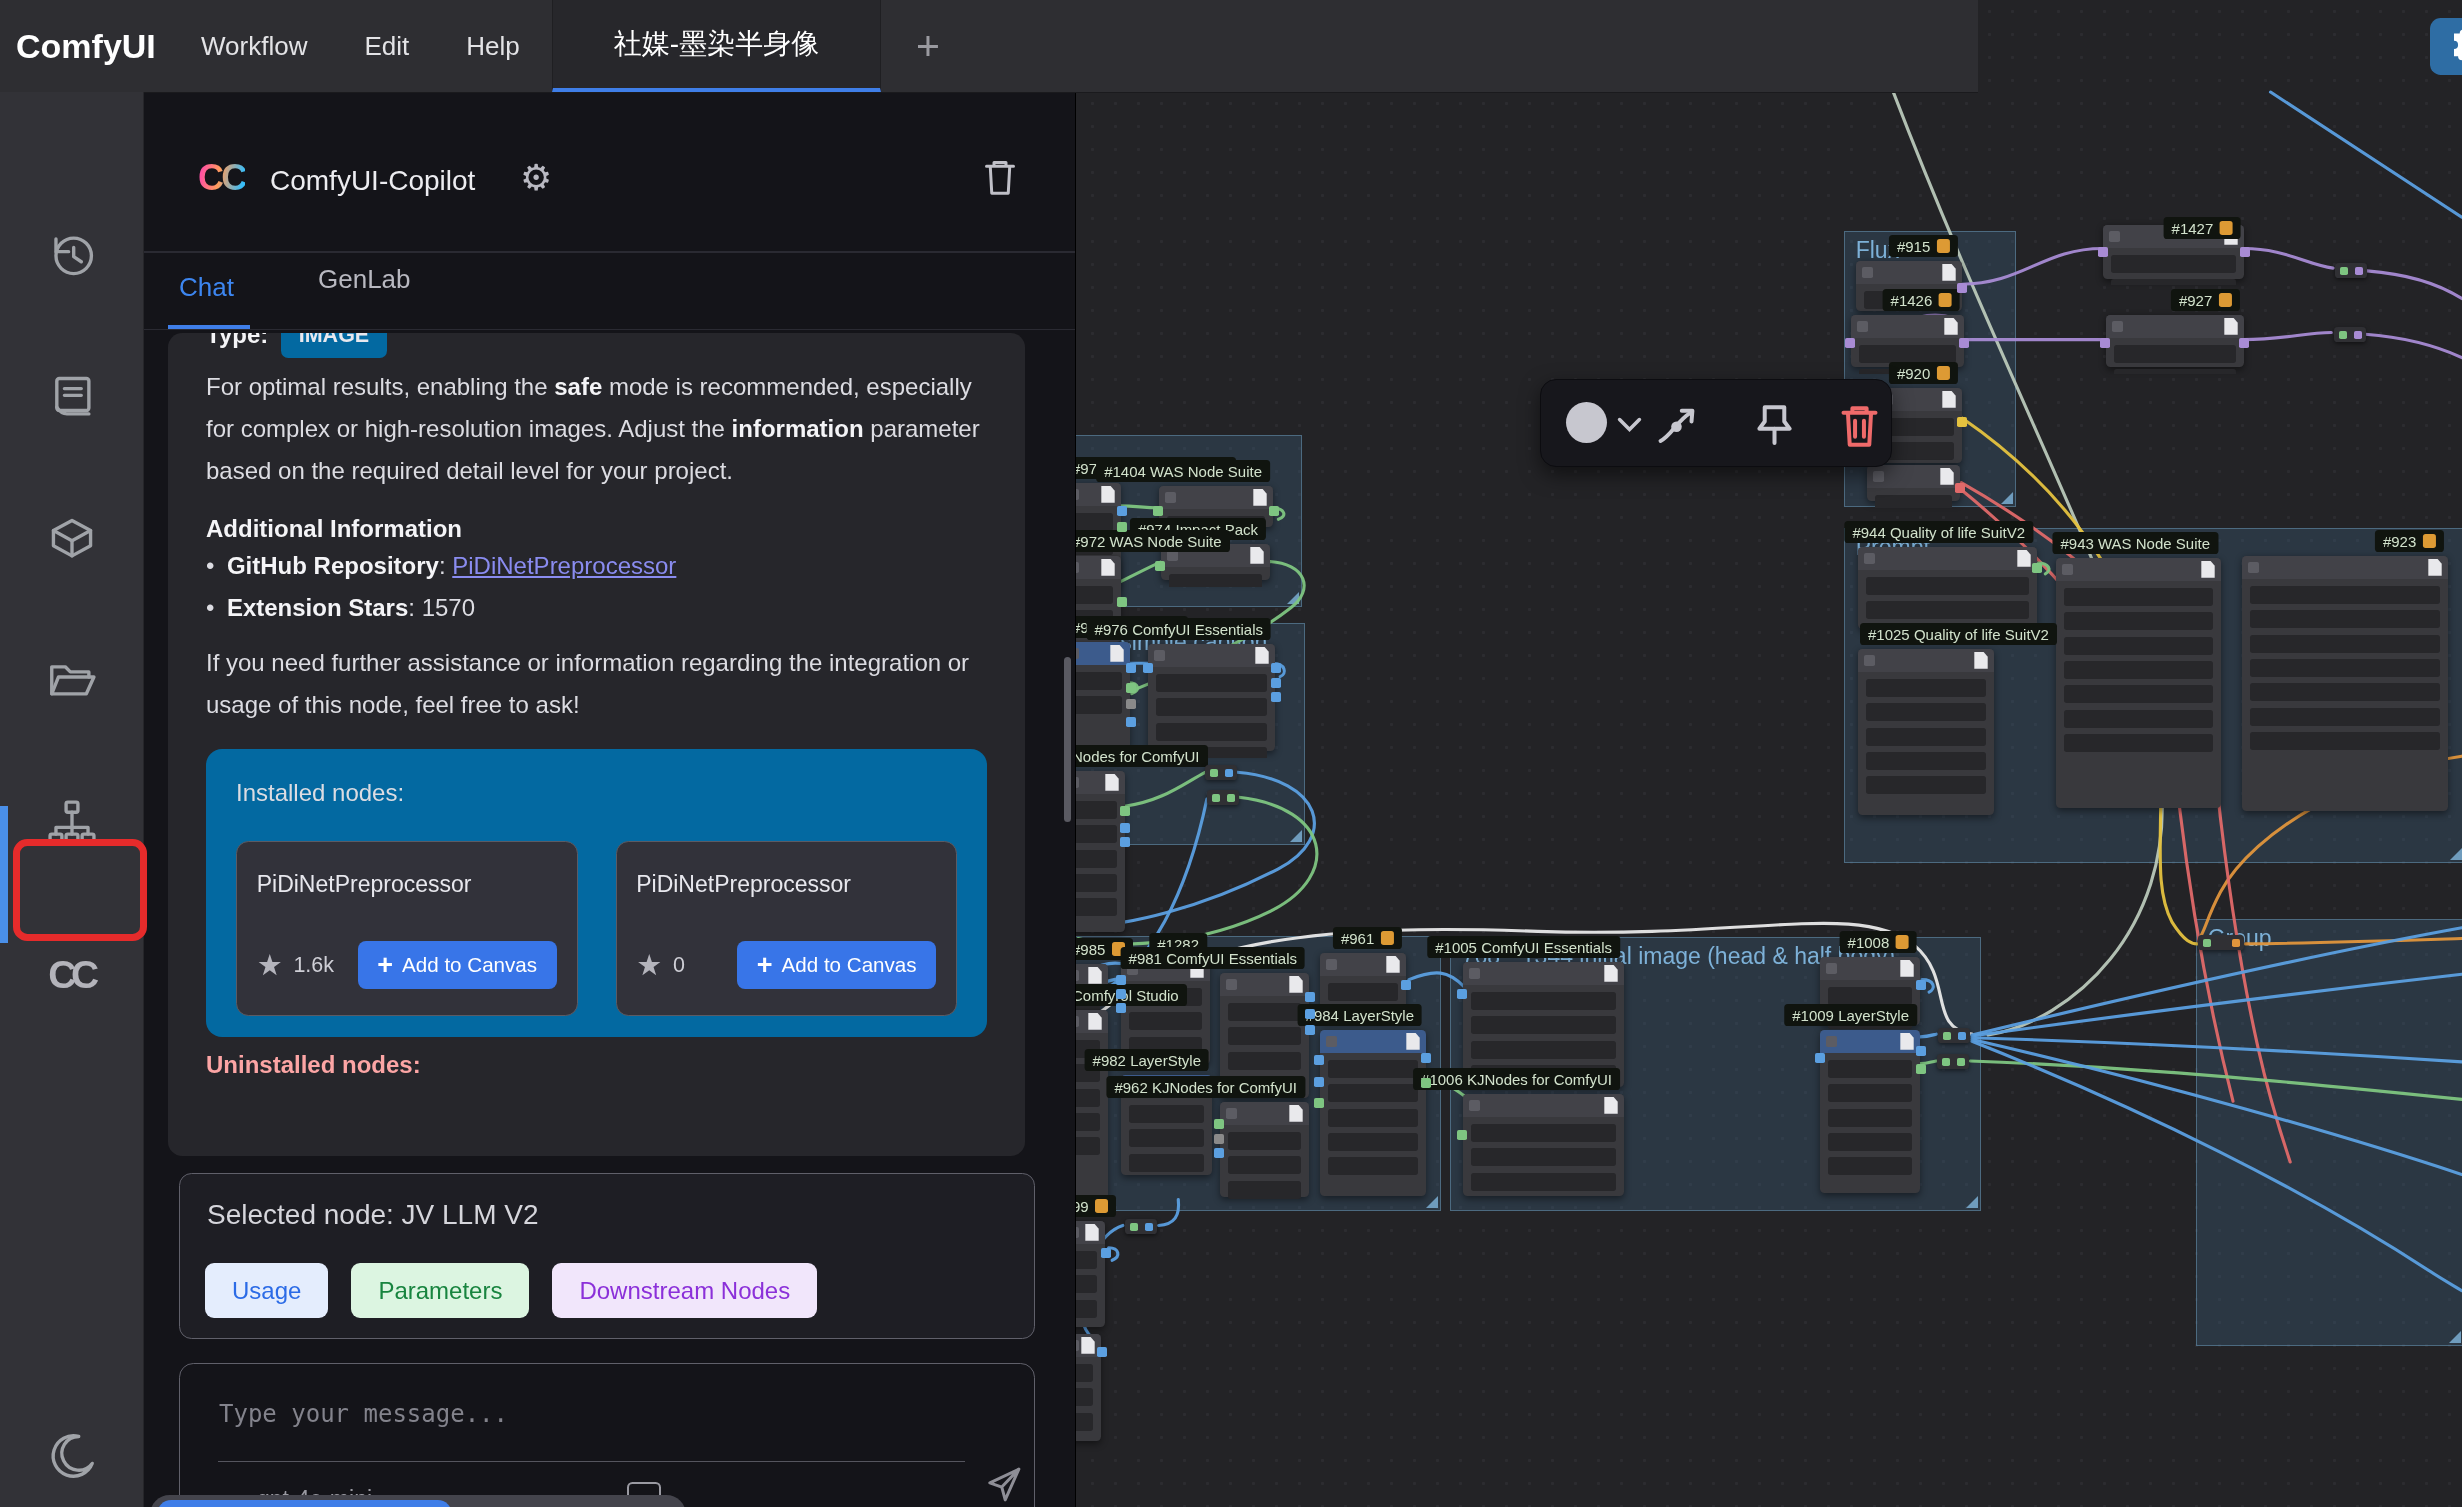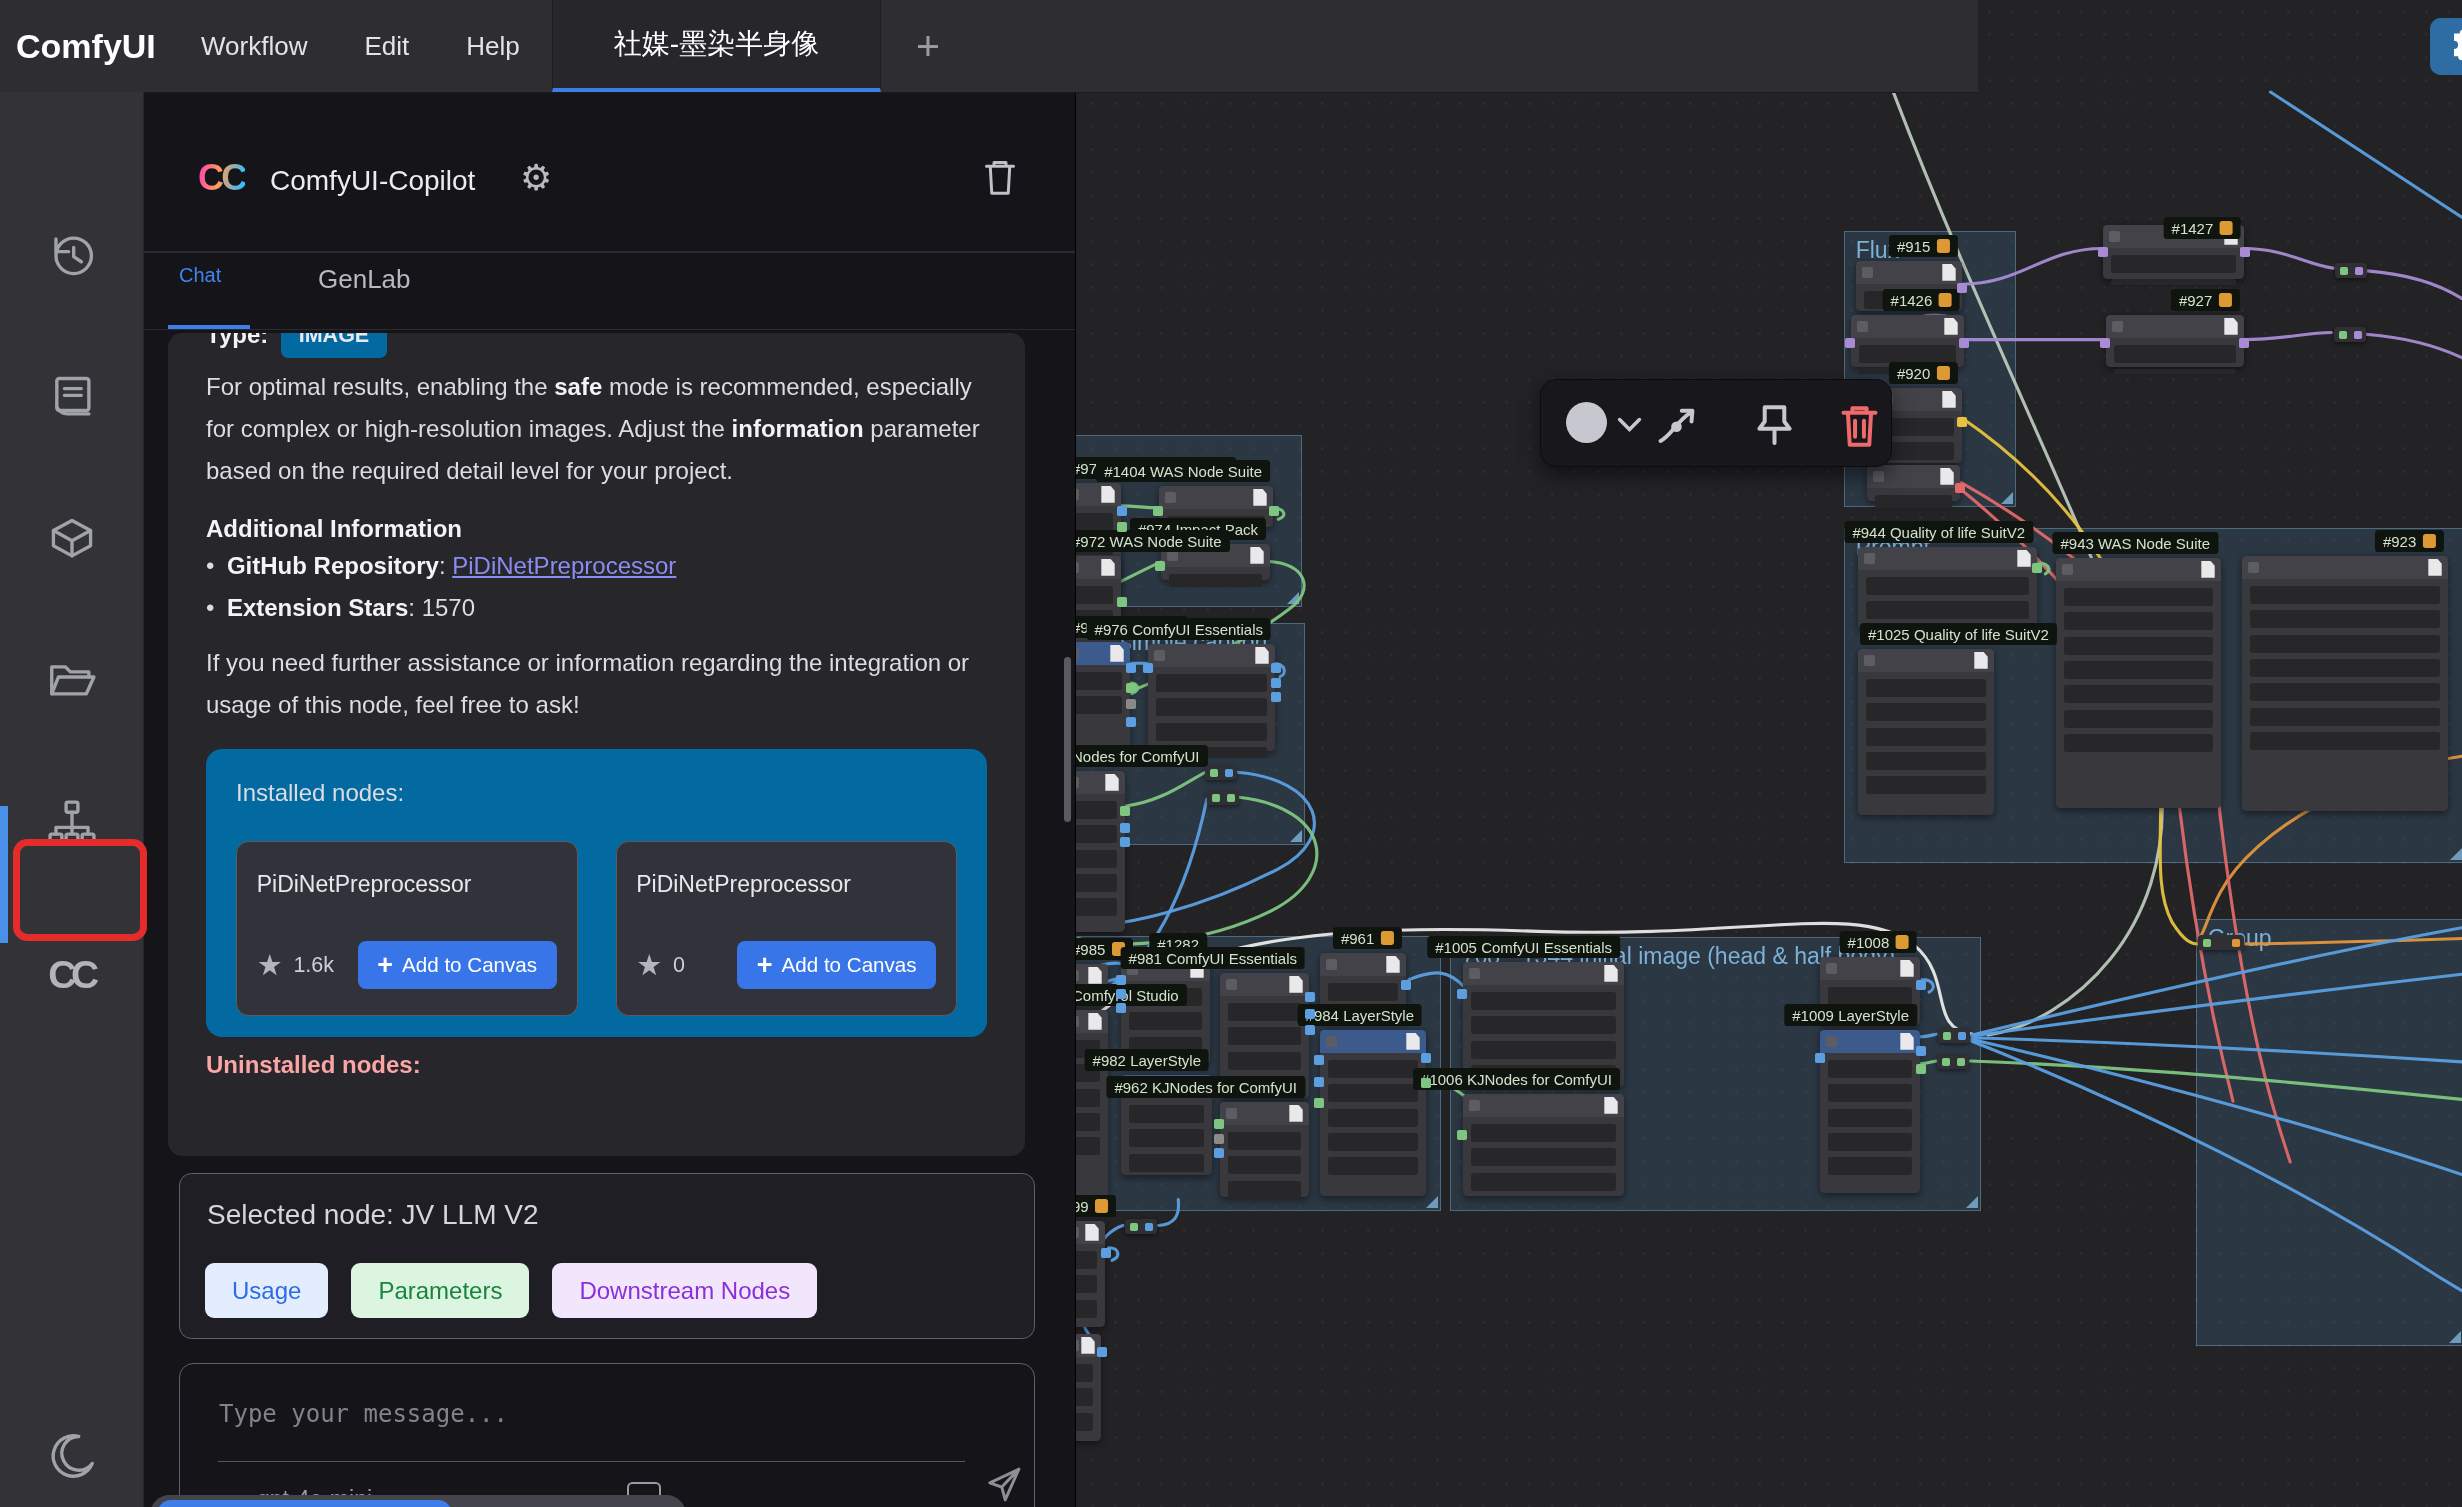--- a/index.html
+++ b/index.html
@@ -60,21 +60,21 @@
   
   #panel{position:absolute;left:143px;top:92px;width:933px;height:1415px;background:#141419;z-index:15;
     border-right:0.9px solid #000;box-sizing:border-box;}
   #cp-logo{position:absolute;left:198px;top:157px;font-size:36px;font-weight:800;letter-spacing:-2.7px;
     background:linear-gradient(100deg,#ff4fa3 10%,#ff9d5c 45%,#38bdf8 90%);
     -webkit-background-clip:text;background-clip:text;color:transparent;z-index:16;}
   #cp-title{position:absolute;left:270px;top:165px;font-size:28px;color:#ececf0;z-index:16;}
   #cp-gear{position:absolute;left:520px;top:157px;font-size:36px;color:#b9b9c2;z-index:16;}
   #cp-trash{position:absolute;left:982px;top:157px;z-index:16;}
   #cp-hdiv{position:absolute;left:143px;top:251px;width:932px;height:1.8px;background:#2a2a32;z-index:16;}
-  #tab-chat{position:absolute;left:179px;top:264px;font-size:20px;color:#3d86f0;z-index:16;}
+  #tab-chat{position:absolute;left:179px;top:272px;font-size:26px;color:#3d86f0;z-index:16;}
   #tab-genlab{position:absolute;left:318px;top:264px;font-size:26px;color:#b8b8c0;z-index:16;}
   #tab-underline{position:absolute;left:168px;top:325px;width:82px;height:4.5px;background:#3f7ee8;z-index:16;}
   #cp-tdiv{position:absolute;left:143px;top:329px;width:932px;height:0.9px;background:#2a2a32;z-index:16;}
   #bubble{position:absolute;left:168px;top:333px;width:857px;height:823px;background:#26262b;border-radius:14.3px;
     box-sizing:border-box;padding:0 38px;overflow:hidden;z-index:16;color:#dcdce2;font-size:24px;line-height:42px;}
   #bubble b{color:#f4f4f7;}
   .c-cliprow{margin-top:-16px;display:flex;align-items:center;gap:12.5px;height:36px;font-weight:bold;color:#f4f4f7;}
   .c-cliprow .tbadge{background:#0369a1;border-radius:7.2px;padding:1.8px 18px;font-weight:bold;color:#e8e8ee;font-size:21.5px;}
   .c-head{font-weight:bold;color:#f4f4f7;margin-top:21.5px;line-height:32px;}
   .c-p{margin-top:12.5px;}

